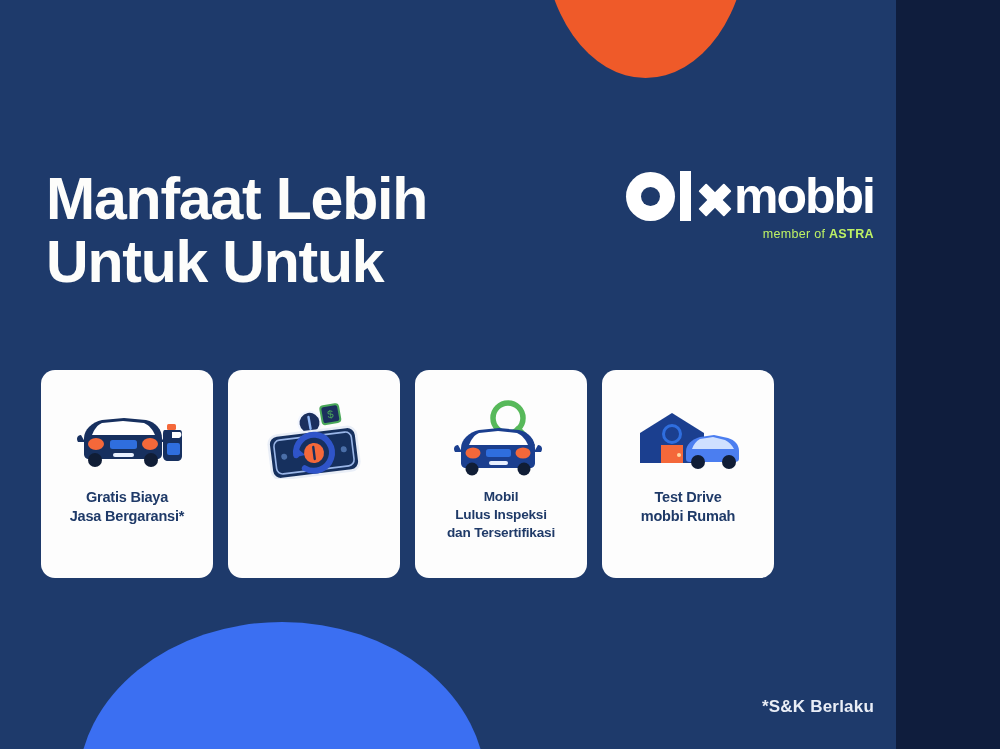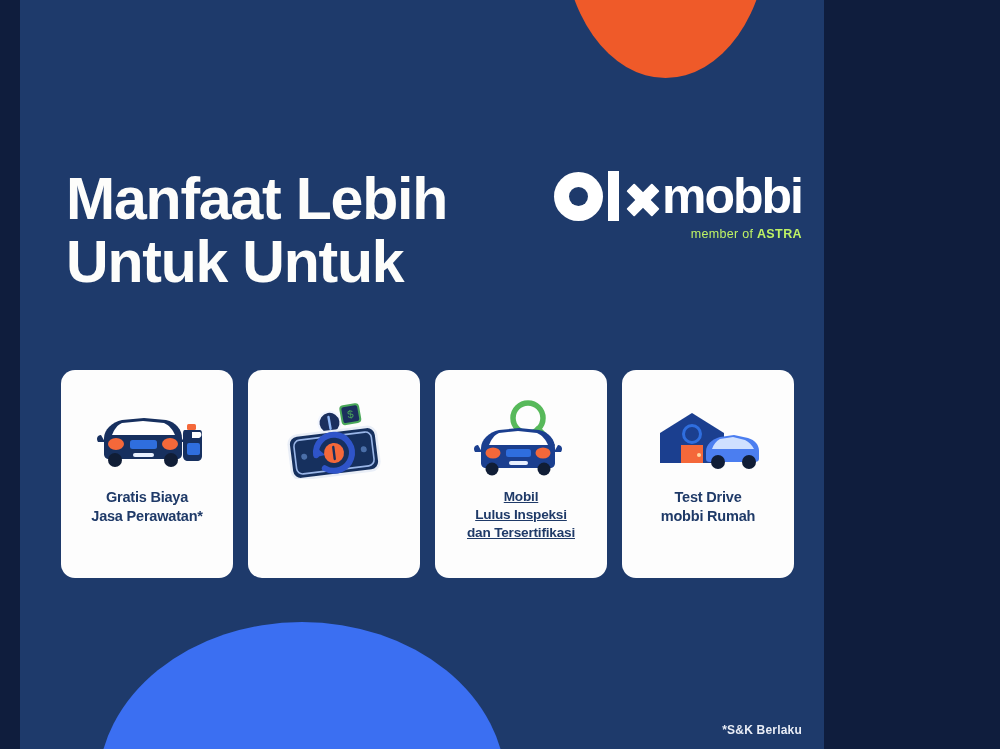--- a/index.html
+++ b/index.html
@@ -2,26 +2,25 @@
 <html><head>
 <meta charset="utf-8">
 <style>
   html, body {
     margin: 0;
     padding: 0;
     background: #0f1d3d;
   }
   #stage {
     position: relative;
-    width: 804px;
+    width: 896px;
     height: 749px;
     overflow: hidden;
     background: #1e3a6b;
     font-family: "Liberation Sans", sans-serif;
-    margin-left: 20px;
   }
   
   .deco-orange {
     position: absolute;
     left: 543px;
     top: -212px;
     width: 205px;
     height: 290px;
     border-radius: 50%;
     background: #ef5a29;
@@ -143,28 +142,28 @@
   .card-label {
     margin-top: 6px;
     padding: 0 8px;
     text-align: center;
     color: #1f3a68;
     font-size: 14.5px;
     font-weight: bold;
     line-height: 1.34;
     letter-spacing: -.2px;
   }
-  .card-label.small { font-size: 13.6px; text-decoration: underline; }
+  .card-label.small { font-size: 13.6px; }
   
   .footnote {
     position: absolute;
     right: 22px;
-    bottom: 12px;
+    bottom: 32px;
     color: #e9edf6;
-    font-size: 12px;
+    font-size: 17px;
     font-weight: bold;
     letter-spacing: .2px;
   }
 </style>
 </head>
 <body>
 
 <div id="stage">
 
   <div class="deco-orange"></div>
@@ -209,21 +208,21 @@
           <circle cx="79" cy="52" r="7" fill="#101d36"></circle>
 
           <rect x="95" y="16" width="9" height="6" rx="1.5" fill="#f4683a"></rect>
           <path d="M93 22 L108 22 C110 22 110 25 110 27 L110 48 C110 51 108 53 105 53 L96 53 C93 53 91 51 91 48 L91 27 C91 24 91 22 93 22 Z" fill="#17305f"></path>
           <path d="M100 24 L108 24 C110 25 110 29 107 30 L100 30 Z" fill="#ffffff"></path>
           <rect x="95" y="35" width="13" height="12" rx="2" fill="#2f6ede"></rect>
         </svg>
       </div>
       <div class="card-label">
         <div>Gratis Biaya</div>
-        <div>Jasa Perawatan*</div>
+        <div>Jasa Bergaransi*</div>
       </div>
     </div>
 
     <div class="card">
       <div class="card-icon">
         <svg width="108" height="80" viewBox="0 0 108 80">
 
           <g transform="rotate(-10 60 20)">
             <circle cx="49" cy="22" r="11" fill="#1b2f5e" stroke="#f2f6ff" stroke-width="2"></circle>
             <path d="M49 16 L49 28" stroke="#8fb6f5" stroke-width="2.4" stroke-linecap="round"></path>

